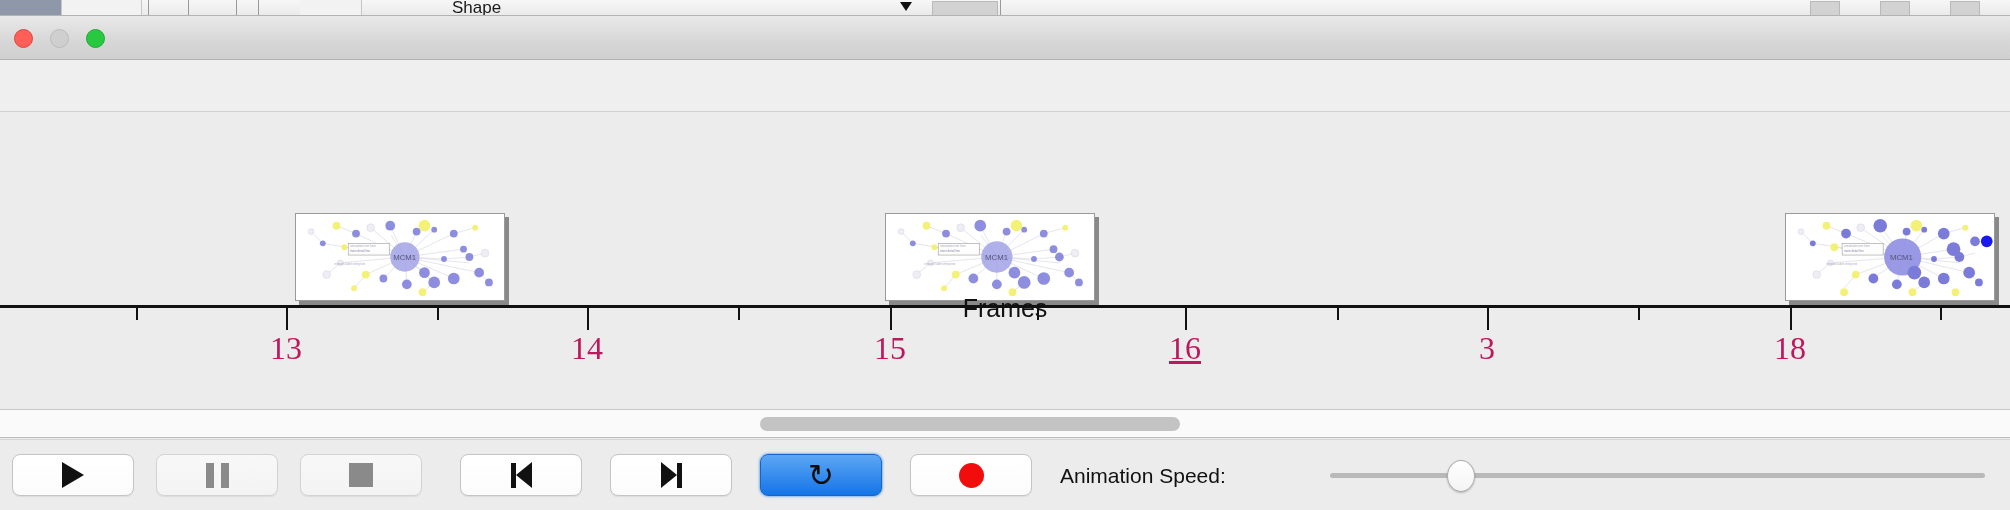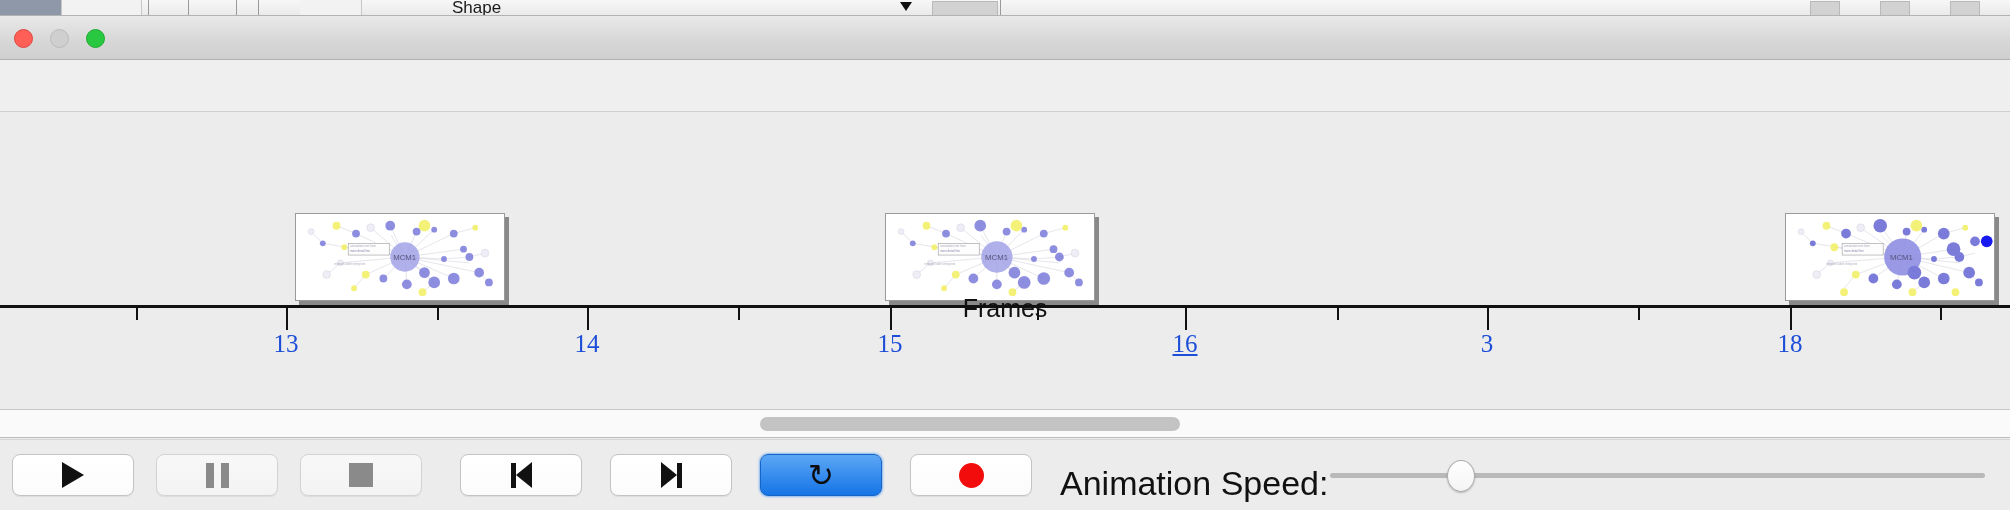--- a/index.html
+++ b/index.html
@@ -91,21 +91,21 @@
     background: #ececec; border-bottom: 1px solid #c8c8c8;
     overflow: hidden;
   }
   .axis-line {
     position: absolute; left: 0; top: 193px; width: 2010px; height: 3px; background: #111;
   }
   .tick { position: absolute; width: 2px; background: #111; }
   .tick.major { top: 196px; height: 22px; }
   .tick.minor { top: 196px; height: 12px; }
   .tick-label {
-    position: absolute; top: 218px; font-size: 25px; color: #1d4ed8;
+    position: absolute; top: 218px; font-size: 32px; color: #be185d;
     transform: translateX(-50%); white-space: nowrap;
     font-family: "Liberation Serif", serif;
   }
   .axis-title {
     position: absolute; top: 182px; width: 2010px; text-align: center;
     font-size: 25px; color: #111;
   }
 
   
   .frame {
@@ -153,21 +153,21 @@
   .gl-prev b { display:block; width:0;height:0;border-right:16px solid #111;
                border-top:13px solid transparent;border-bottom:13px solid transparent; }
   .gl-next b { display:block; width:0;height:0;border-left:16px solid #111;
                border-top:13px solid transparent;border-bottom:13px solid transparent; }
   .gl-next i { display:block; width:5px; height:25px; background:#111; }
   .gl-loop  { font-size: 31px; color: #0d0d0d; line-height: 1; font-weight: 500;
               font-family: "DejaVu Sans", sans-serif; }
   .gl-rec   { width: 25px; height: 25px; border-radius: 50%; background: #f30c0c; }
 
   .speed-label {
-    position: absolute; left: 1060px; top: 24px; font-size: 34px; color: #111; text-align: center;
+    position: absolute; left: 1060px; top: 24px; font-size: 21px; color: #111; text-align: center;
   }
   .slider-track {
     position: absolute; left: 1330px; top: 33px; width: 655px; height: 5px;
     background: #b9b9b9; border-radius: 3px;
   }
   .slider-thumb {
     position: absolute; top: 20px; width: 28px; height: 32px;
     background: linear-gradient(to bottom,#ffffff,#f4f4f4);
     border: 1px solid #adadad; border-radius: 50%;
     box-shadow: 0 1px 2px rgba(0,0,0,0.22);

